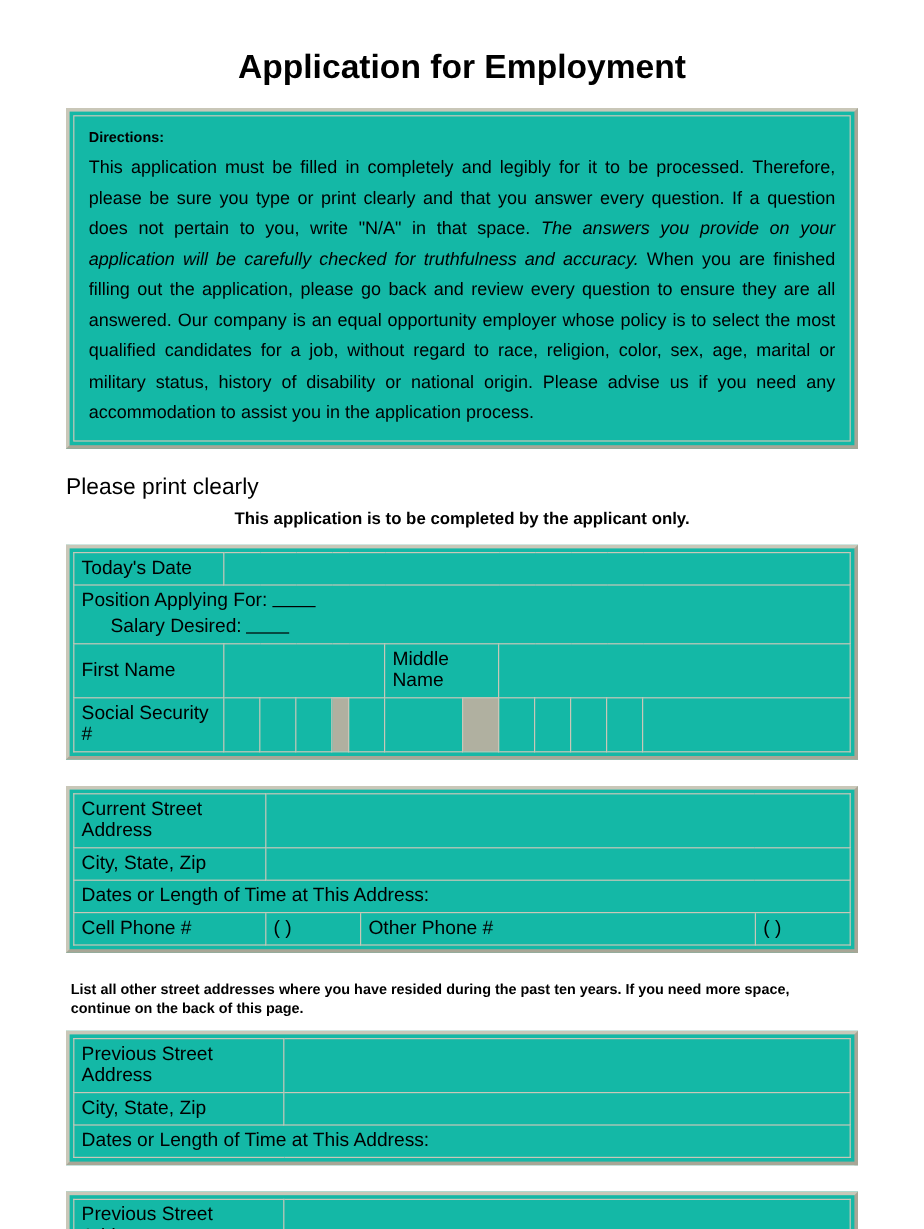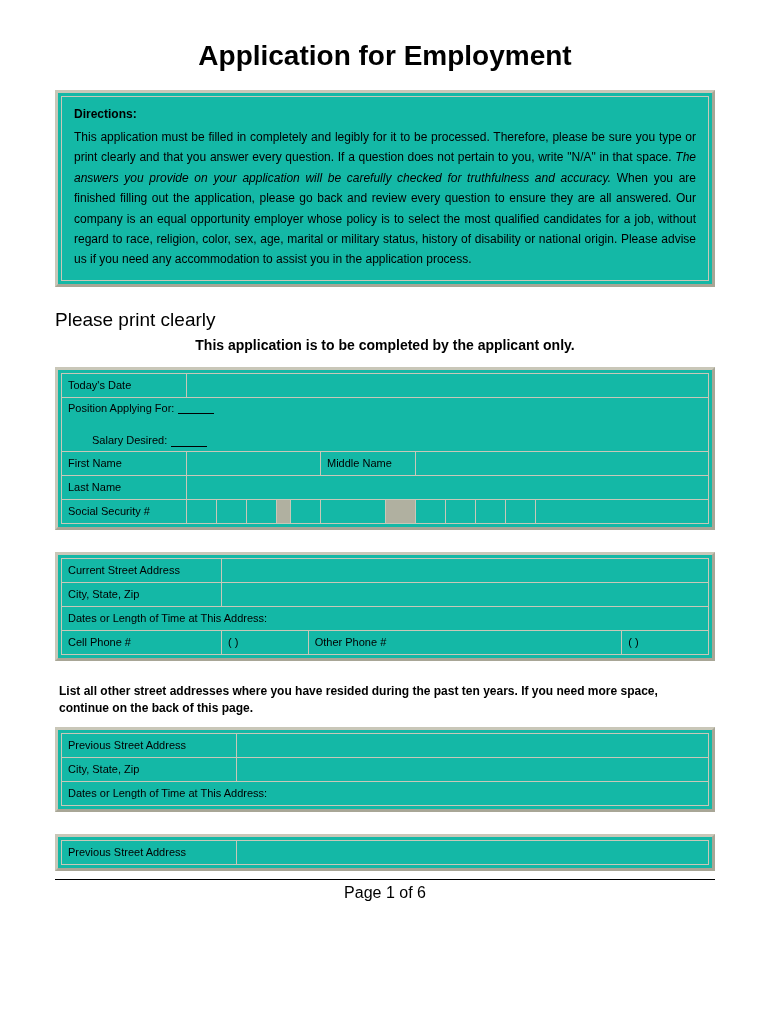--- a/index.html
+++ b/index.html
@@ -29,21 +29,21 @@
   .panel-inner {
     border: 1px solid #c9c7b8;
     padding: 10px 12px;
   }
   .directions-head {
     font-weight: bold;
     font-size: 12px;
     margin-bottom: 6px;
   }
   .directions-text {
-    font-size: 12px;
+    font-size: 15px;
     line-height: 1.7;
     text-align: justify;
   }
   .directions-text .italic { font-style: italic; }
   .subhead {
     text-align: left;
     font-size: 19px;
     margin-bottom: 6px;
   }
   .subhead-bold {
@@ -52,21 +52,21 @@
     font-size: 14px;
     margin-bottom: 14px;
   }
   .form-table {
     width: 100%;
     border-collapse: collapse;
   }
   .form-table td {
     border: 1px solid #c9c7b8;
     padding: 4px 6px;
-    font-size: 11px;
+    font-size: 16px;
     vertical-align: middle;
     height: 24px;
   }
   .label-cell { width: 125px; }
   .indent-label { padding-left: 24px; }
   .underline {
     display: inline-block;
     border-bottom: 1px solid #000;
     width: 36px;
     height: 11px;
@@ -118,35 +118,31 @@
 <div class="panel">
   <table class="form-table">
     <tbody>
         <tr>
       <td class="label-cell">Today's Date</td>
       <td colspan="12"></td>
     </tr>
     <tr>
       <td colspan="13">
         <span>Position Applying For:</span><span class="underline"></span>
-        <div class="indent-label" style="margin-top:20px;">
+        <div class="indent-label" style="margin-top:4px;">
           <span>Salary Desired:</span><span class="underline"></span>
         </div>
       </td>
     </tr>
     <tr>
       <td class="label-cell">First Name</td>
       <td colspan="5"></td>
       <td colspan="2" style="width:95px;">Middle Name</td>
       <td colspan="5"></td>
     </tr>
-    <tr>
-      <td class="label-cell">Last Name</td>
-      <td colspan="12"></td>
-    </tr>
     <tr class="ssn-row">
       <td class="label-cell">Social Security #</td>
       <td class="ssn-box"></td>
       <td class="ssn-box"></td>
       <td class="ssn-box"></td>
       <td class="ssn-box ssn-dash"></td>
       <td class="ssn-box"></td>
       <td class="ssn-box"></td>
       <td class="ssn-box ssn-dash"></td>
       <td class="ssn-box"></td>

